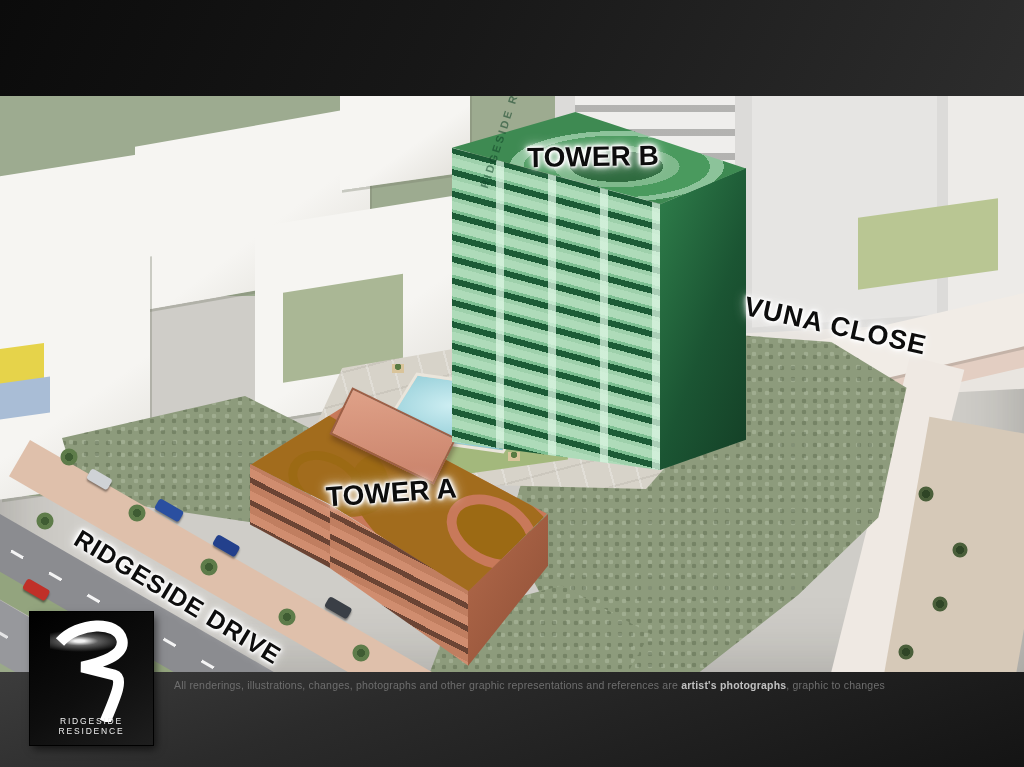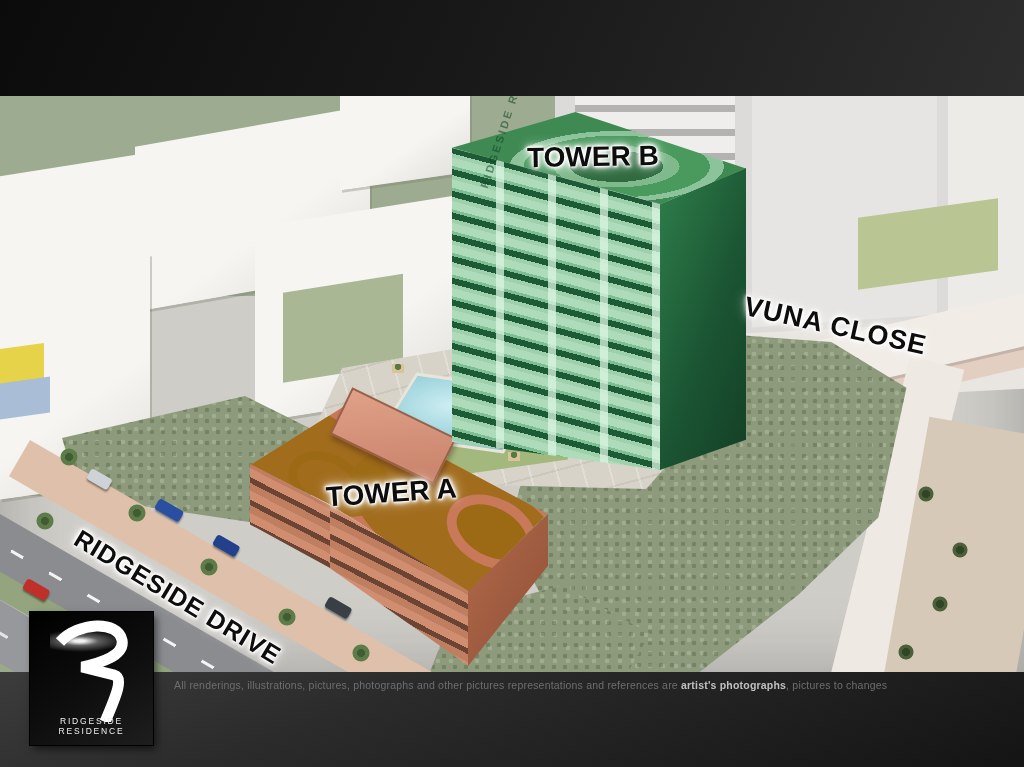--- a/index.html
+++ b/index.html
@@ -227,21 +227,21 @@
     <div class="tb-roof"></div>
     <div class="tb-watermark">RIDGESIDE RESIDENCE</div>
   </div>
 
   <div class="abs biglabel lbl-tower-b">TOWER B</div>
   <div class="abs biglabel lbl-tower-a">TOWER A</div>
   <div class="abs biglabel lbl-vuna">VUNA CLOSE</div>
   <div class="abs biglabel lbl-ridgeside">RIDGESIDE DRIVE</div>
 
   <div class="abs band-bottom"></div>
-  <div class="abs disclaimer"><span>All renderings, illustrations, pictures, photographs and other pictures representations and references are </span><b>artist's photographs</b><span>, pictures to changes</span></div>
+  <div class="abs disclaimer"><span>All renderings, illustrations, changes, photographs and other graphic representations and references are </span><b>artist's photographs</b><span>, graphic to changes</span></div>
 
   <div class="abs logo">
     <svg width="96" height="106" viewBox="0 0 96 106">
       <path d="M16 26 C34 6 74 4 78 24 C81 40 56 47 38 51 L70 59 C80 62 72 80 61 106" fill="none" stroke="#ffffff" stroke-width="11" stroke-linecap="butt"></path>
     </svg>
     <div class="abs flare"></div>
     <div class="abs logo-brand">RIDGESIDE RESIDENCE</div>
   </div>
 
 </div>

